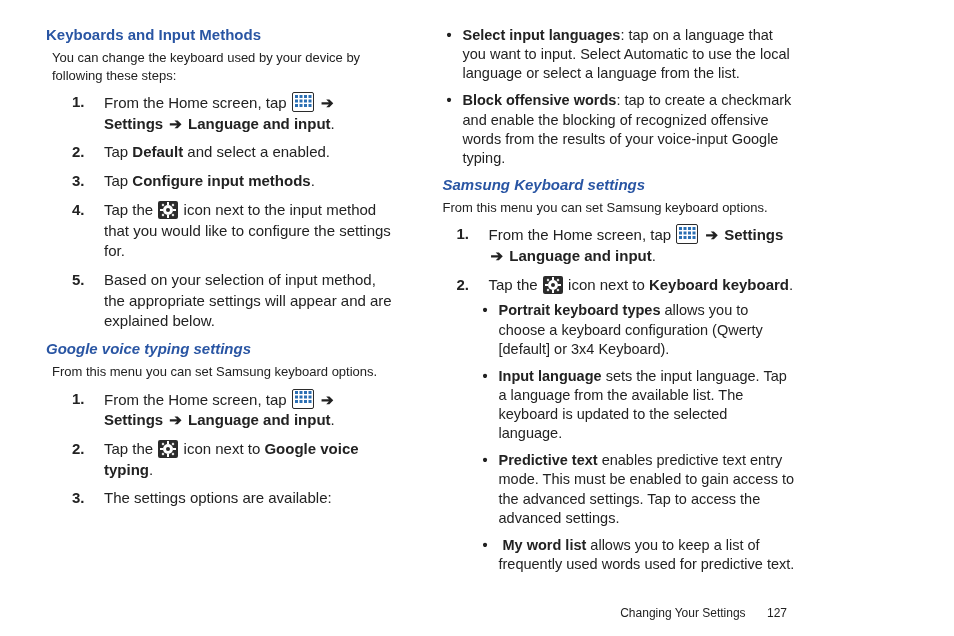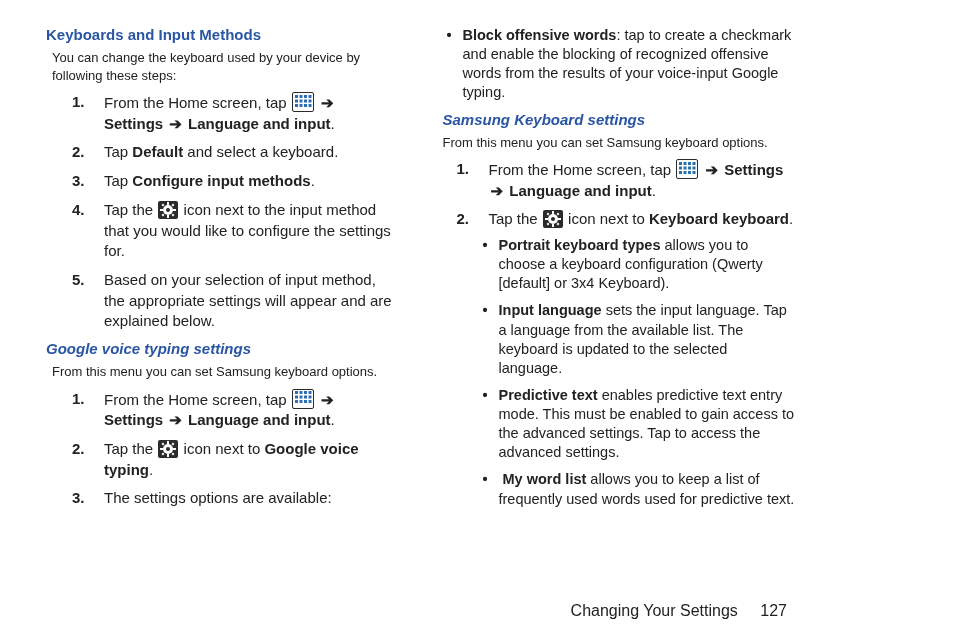--- a/index.html
+++ b/index.html
@@ -101,21 +101,21 @@
     border-radius: 2px;
     background: #2b2b2b;
     position: relative;
     margin: 0 1px;
   }
   .icon-gear svg { position: absolute; left: 2px; top: 1px; }
   .footer {
     position: absolute;
     bottom: 16px;
     right: 46px;
-    font-size: 16px;
+    font-size: 12px;
   }
   .footer .title { margin-right: 18px; }
   .page { position: relative; }
 </style>
 </head>
 <body>
 
 <div class="page">
 
   <div class="col">
@@ -142,21 +142,21 @@
                 <rect x="14.5" y="10" width="3" height="3"></rect>
               </g>
             </svg></span>
         <span class="arrow">➔</span>
         <b>Settings</b>
         <span class="arrow">➔</span>
         <b>Language and input</b>.
       </li>
       <li>
         <span class="num">2.</span>
-        <span>Tap </span><b>Default</b><span> and select a keyboard.</span><br>
+        <span>Tap </span><b>Default</b><span> and select a enabled.</span><br>
       </li>
       <li>
         <span class="num">3.</span>
         <span>Tap </span><b>Configure input methods</b><span>.</span>
       </li>
       <li>
         <span class="num">4.</span>
         <span>Tap the </span>
         <span class="icon-gear"><svg width="16" height="16" viewBox="0 0 16 16">
               <g fill="#fff">
@@ -230,20 +230,23 @@
       <li>
         <span class="num">3.</span>
         <span>The settings options are available:</span>
       </li>
     </ol>
   </div>
 
   <div class="col col2">
     <ul class="bul tight outer">
       <li>
+        <b>Select input languages</b><span>: tap on a language that you want to input. Select Automatic to use the local language or select a language from the list.</span>
+      </li>
+      <li>
         <b>Block offensive words</b><span>: tap to create a checkmark and enable the blocking of recognized offensive words from the results of your voice-input Google typing.</span>
       </li>
     </ul>
 
     <h3 class="blue italic">Samsung Keyboard settings</h3>
     <p class="lead" style="margin-left:0">From this menu you can set Samsung keyboard options.</p>
 
     <ol class="numlist" style="margin-left:14px">
       <li>
         <span class="num">1.</span>

